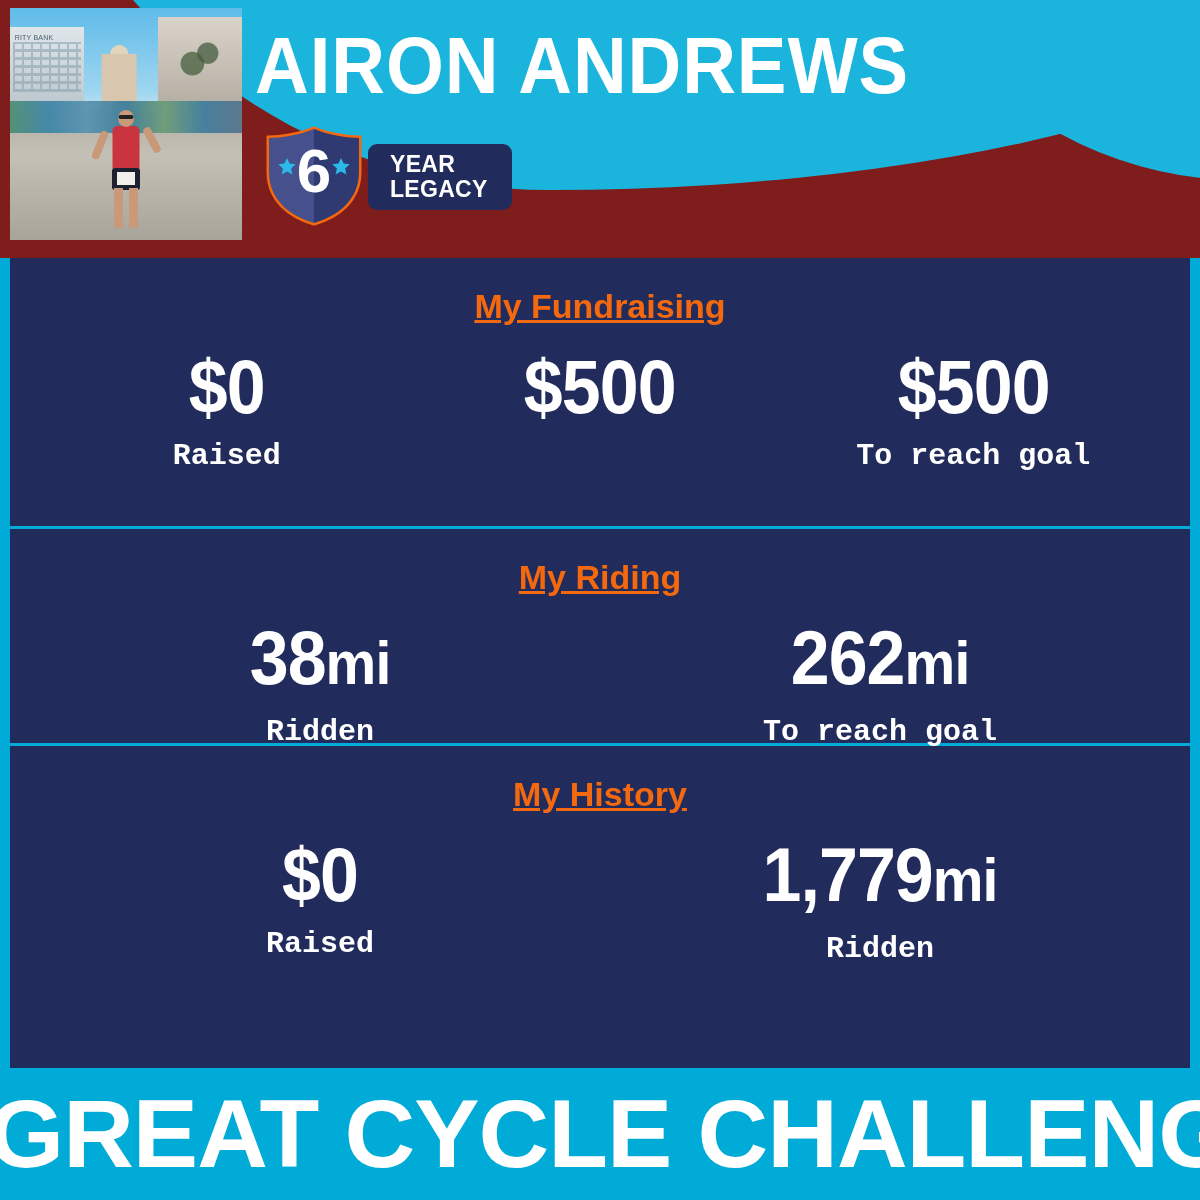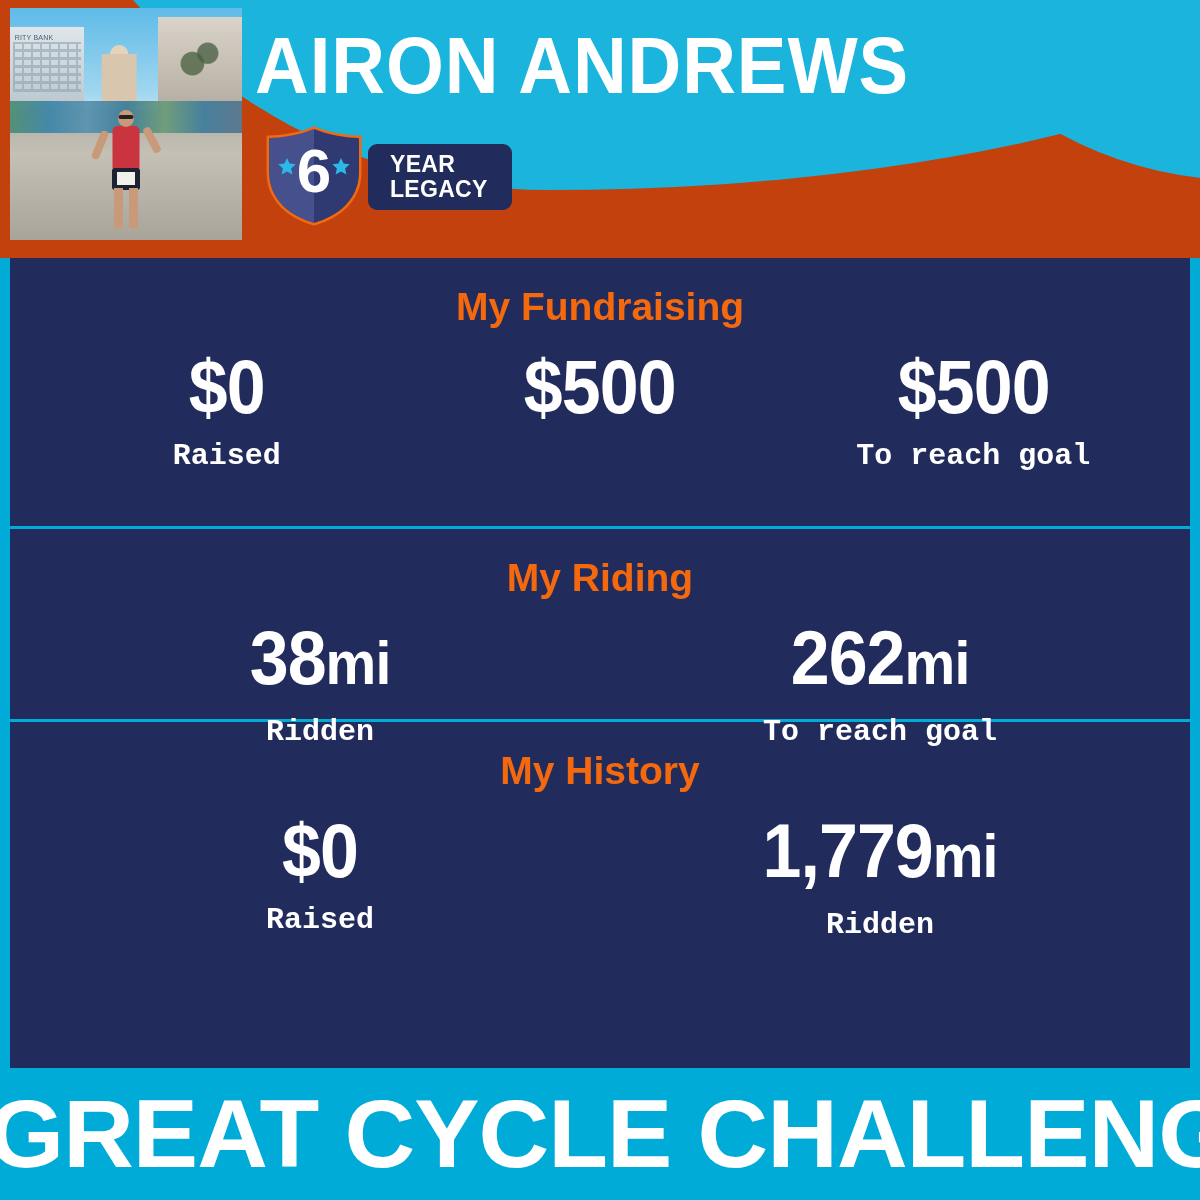--- a/index.html
+++ b/index.html
@@ -8,21 +8,21 @@
   body {
     font-family:"Liberation Sans", sans-serif;
     background:#00ABD7;
     overflow:hidden;
     position:relative;
   }
 
   
   .header {
     position:absolute; left:0; top:0; width:1200px; height:258px;
-    background:#c2410c; overflow:hidden;
+    background:#7f1d1d; overflow:hidden;
   }
   
   .header-wave {
     position:absolute; left:0; top:-430px; width:1400px; height:620px;
     background:#1AB4DD;
     border-radius:0 0 62% 40% / 0 0 46% 90%;
     pointer-events:none;
   }
   .header-wave2 {
     position:absolute; right:-40px; top:-300px; width:420px; height:480px;
@@ -131,32 +131,33 @@
     font-weight:bold; font-size:62px; line-height:62px;
   }
 
   
   .panel {
     position:absolute; left:10px; top:258px; width:1180px; height:810px;
     background:#222C5C;
   }
   .section { position:relative; width:100%; }
   .section.s1 { height:268px; }
-  .section.s2 { height:190px; }
+  .section.s2 { height:214px; }
   .section.s3 { height:272px; }
   .divider { width:100%; height:3px; background:#00ABD7; }
 
   .sec-title {
     text-align:center;
     color:#F4680E;
     font-family:"Liberation Sans", sans-serif;
     font-weight:bold;
-    font-size:39px;
+    font-size:34px;
     line-height:33px;
     padding-top:32px;
+    text-decoration:underline;
   }
   .stats {
     display:flex; width:100%;
     padding:0 30px;
     margin-top:22px;
   }
   .stat { flex:1 1 0; text-align:center; }
   .stat-value {
     color:#fff;
     font-family:"Liberation Sans Narrow","Liberation Sans", sans-serif;

